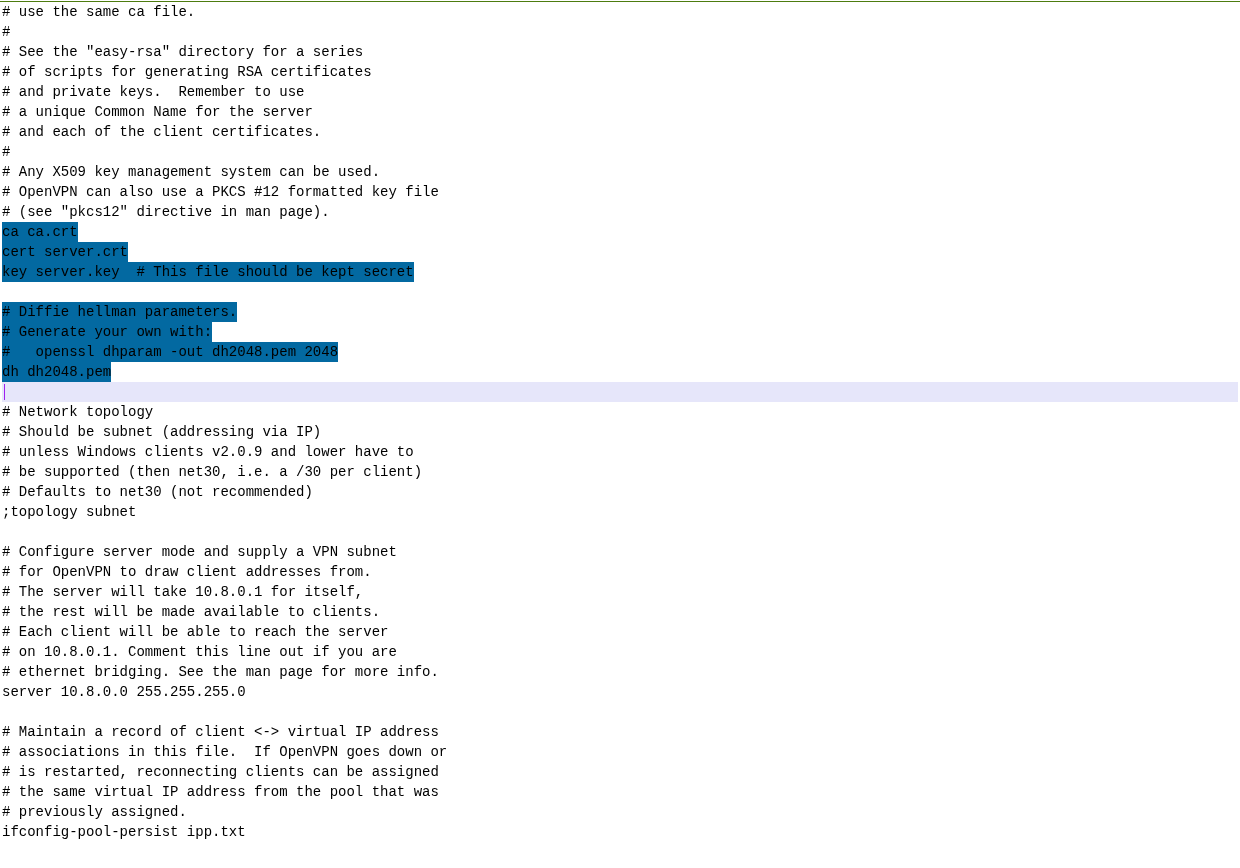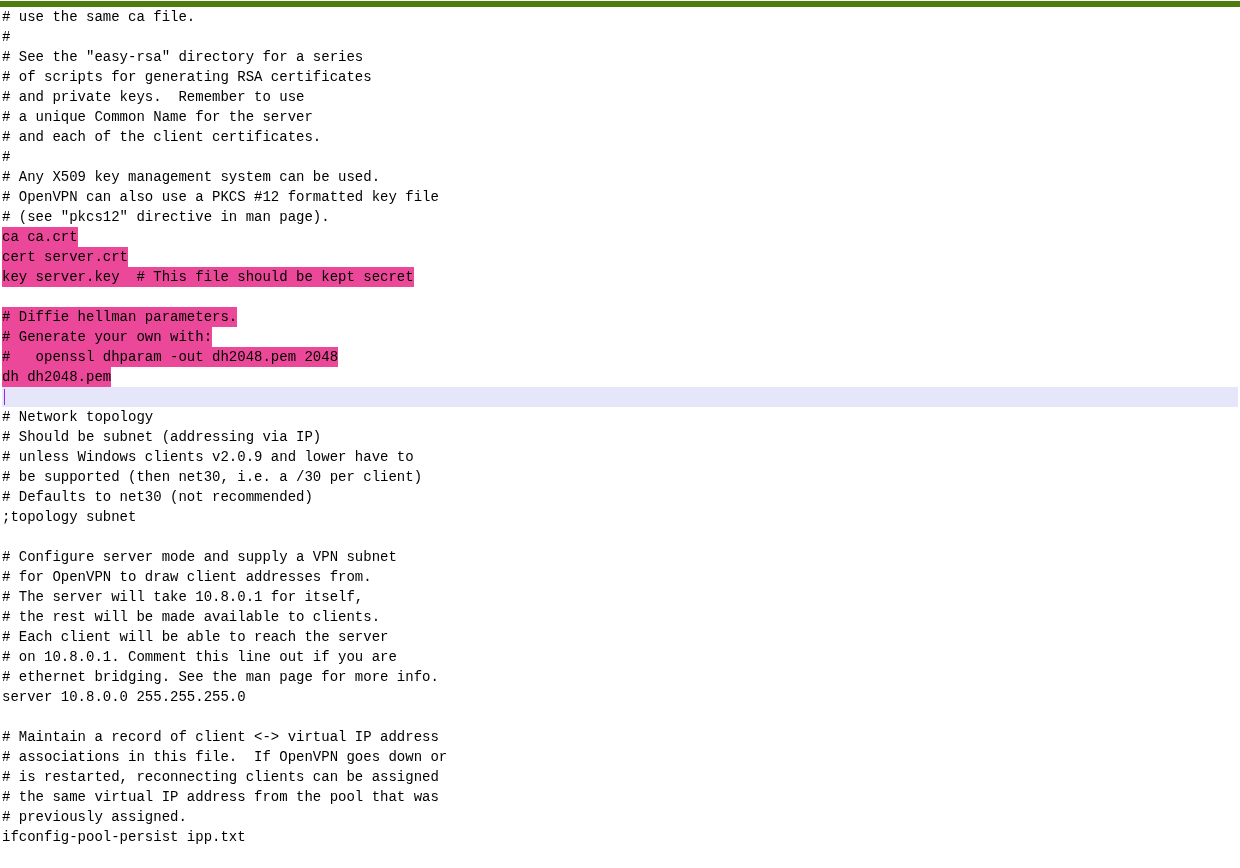--- a/index.html
+++ b/index.html
@@ -10,29 +10,29 @@
     background: #ffffff;
     overflow: hidden;
   }
   .editor {
     font-family: "Courier New", Courier, monospace;
     font-size: 14px;
     line-height: 20px;
     color: #000000;
     padding: 0 2px;
     white-space: pre;
-    border-top: 6px solid #4d7c0f;
+    border-top: 1px solid #4d7c0f;
     margin-top: 1px;
   }
   .editor .line {
     display: block;
     min-height: 20px;
   }
   .sel {
-    background: #ec4899;
+    background: #0369a1;
     display: inline-block;
   }
   .cur-line {
     display: block;
     background: #e6e6fa;
     position: relative;
     min-height: 20px;
   }
   .caret {
     position: absolute;

